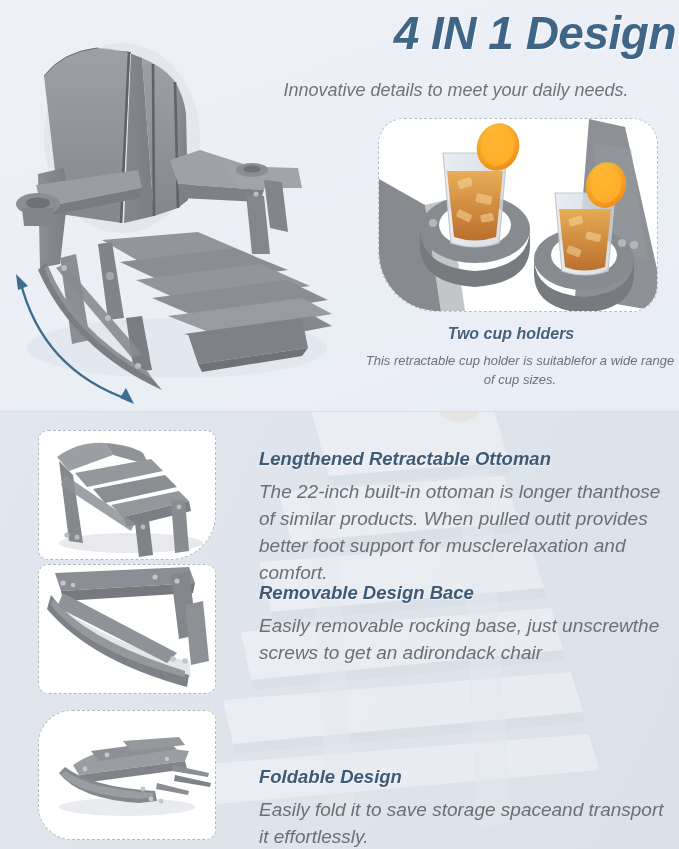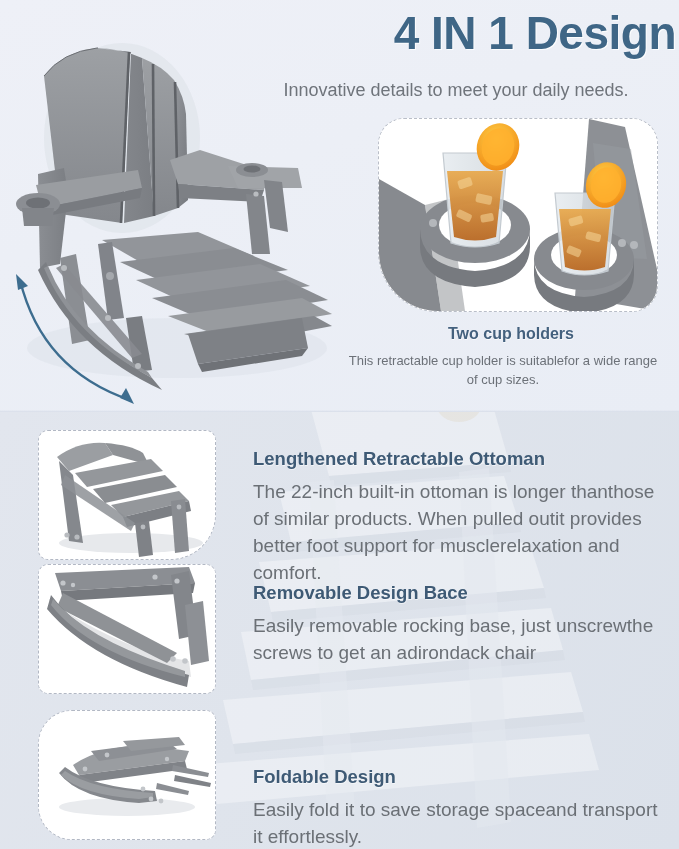--- a/index.html
+++ b/index.html
@@ -1,21 +1,21 @@
 <!DOCTYPE html>
 <html><head>
 <meta charset="utf-8">
 <style>
   html,body{margin:0;padding:0;}
   body{
     width:679px;height:849px;overflow:hidden;
     font-family:"Liberation Sans", sans-serif;
     background:#eceff7;
   }
-  .page{position:relative;width:679px;height:849px;overflow:hidden;}
+  .page{position:relative;width:679px;height:849px;overflow:hidden;font-style:italic;}
 
   
   .top-section{
     position:absolute;left:0;top:0;width:679px;height:412px;
     background:linear-gradient(160deg,#eef0f7 0%,#eceff6 40%,#e9edf5 100%);
     overflow:hidden;
   }
   .top-section::after{
     content:"";position:absolute;left:0;bottom:0;width:100%;height:2px;
     background:linear-gradient(to bottom,rgba(255,255,255,0) 0%,rgba(208,215,228,.75) 100%);
@@ -48,21 +48,21 @@
     overflow:hidden;
   }
   .cup-photo svg{display:block;}
 
   .cup-title{
     position:absolute;left:356px;top:325px;width:310px;text-align:center;
     font-size:16px;font-weight:bold;color:#44617e;
     text-shadow:.5px .5px 0 rgba(255,255,255,.7);
   }
   .cup-desc{
-    position:absolute;left:347px;top:352px;width:312px;text-align:center;
+    position:absolute;left:364px;top:352px;width:312px;text-align:center;
     font-size:13px;line-height:1.45;color:#6c7178;
   }
 
   
   .bottom-section{
     position:absolute;left:0;top:412px;width:679px;height:437px;
     background:linear-gradient(115deg,#e2e6ee 0%,#dfe4ec 45%,#dbe1ea 100%);
     overflow:hidden;
   }
   .bg-ghost{
@@ -78,21 +78,21 @@
     position:absolute;left:38px;width:176px;height:128px;
     border:1.5px dashed #b2b8c4;
     background:#fdfdfe;
     overflow:hidden;
   }
   .thumb-a{top:8px;border-radius:10px 10px 46px 10px;}
   .thumb-b{top:2px;border-radius:10px 10px 10px 10px;}
   .thumb-c{top:10px;border-radius:34px 10px 10px 34px;}
   .thumb svg{display:block;}
 
-  .ftext{position:absolute;left:253px;width:408px;}
+  .ftext{position:absolute;left:259px;width:408px;}
   .fhead{
     font-size:18.5px;font-weight:bold;color:#3e5a75;
     text-shadow:.5px .5px 0 rgba(255,255,255,.55);
     margin:0 0 9px 0;
   }
   .fbody{
     font-size:19px;line-height:1.42;color:#6b7076;margin:0;
   }
   .t1{top:26px;} .t2{top:20px;} .t3{top:32px;margin-top:34px;}
 </style>

